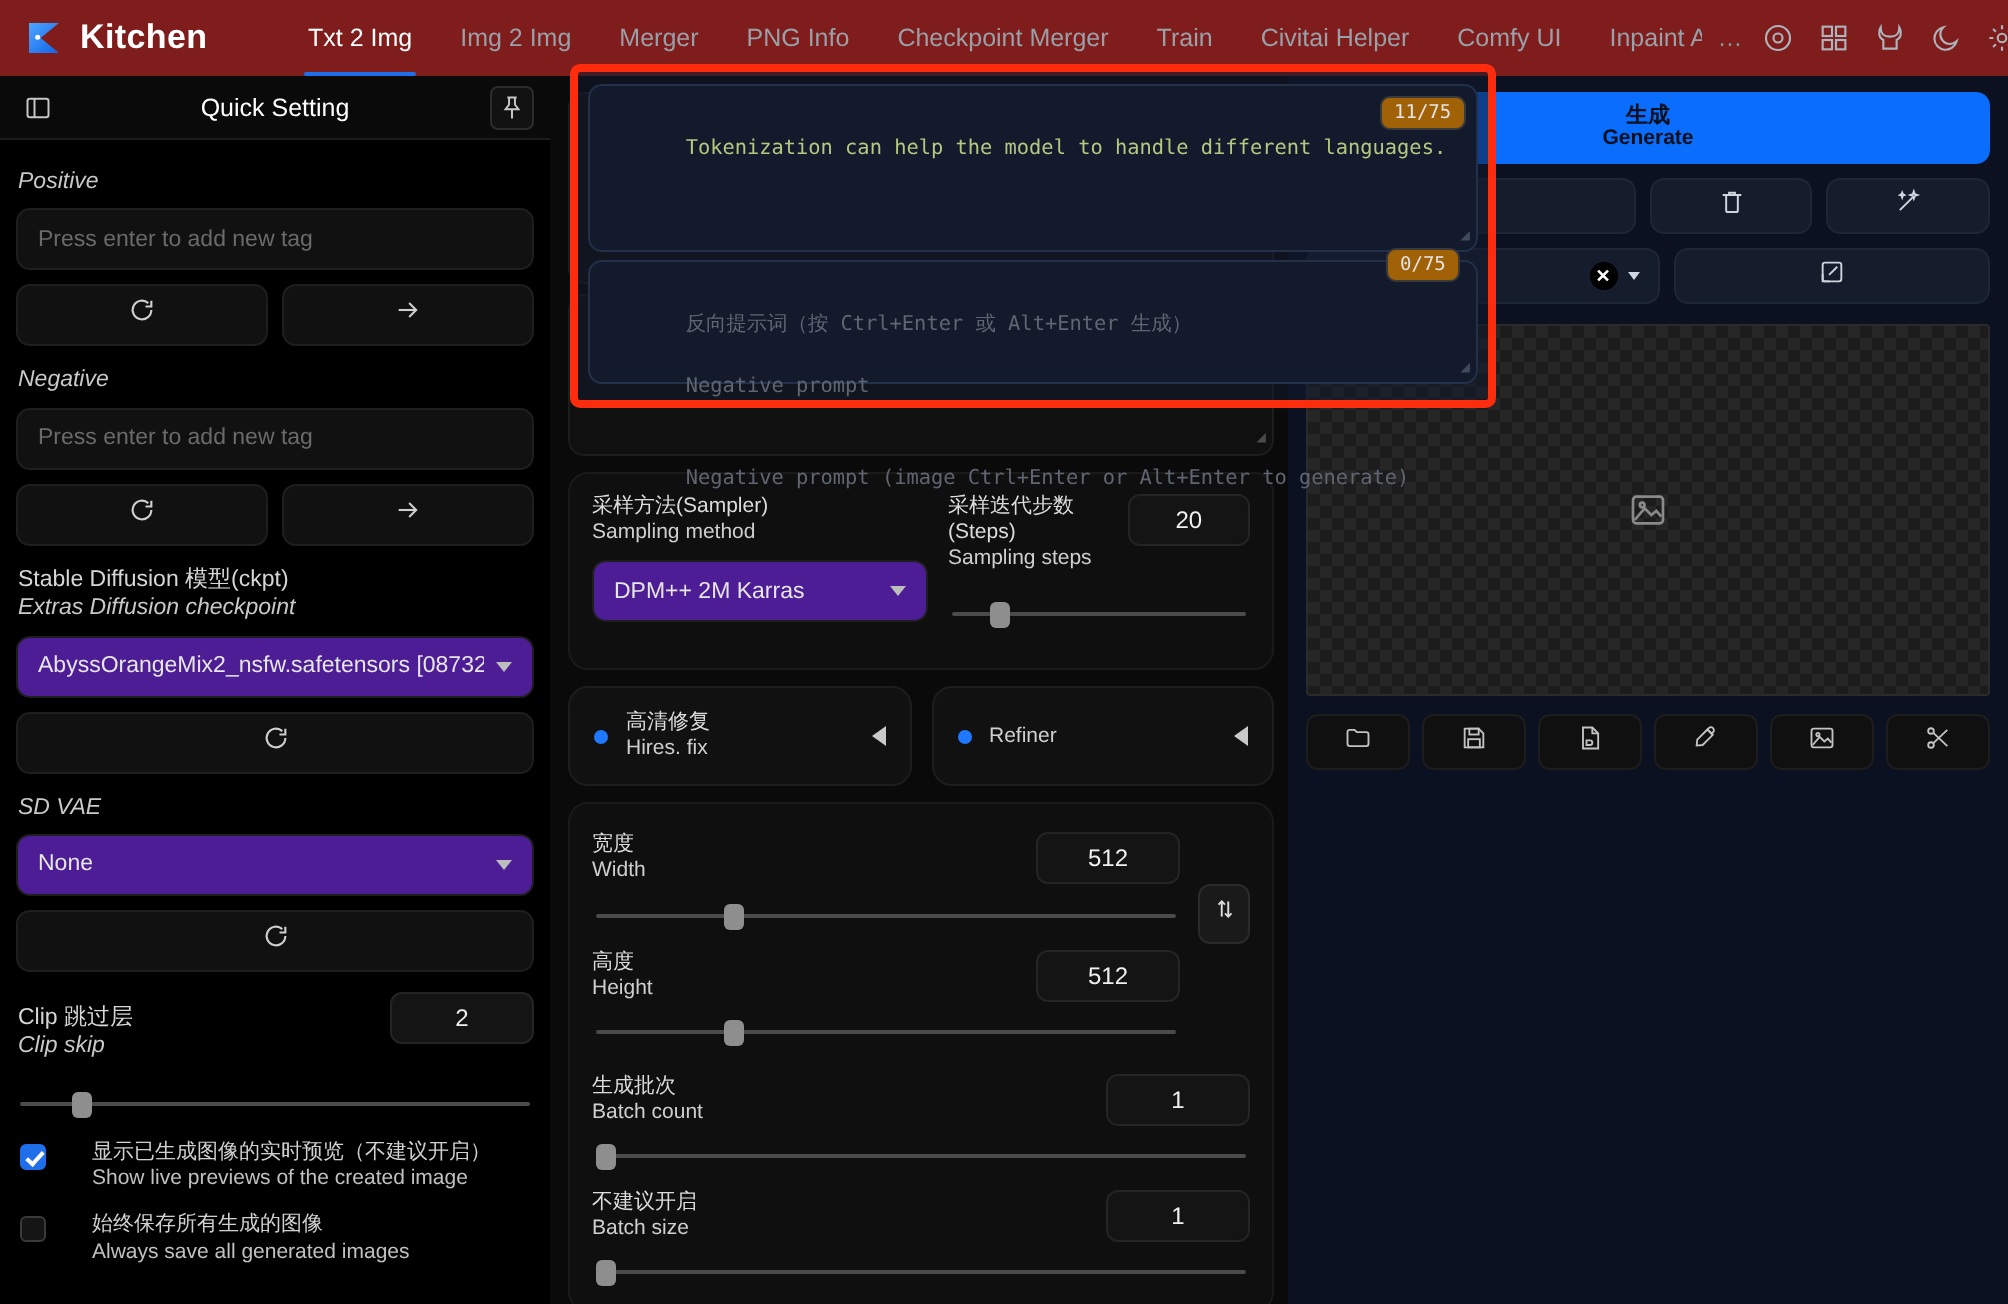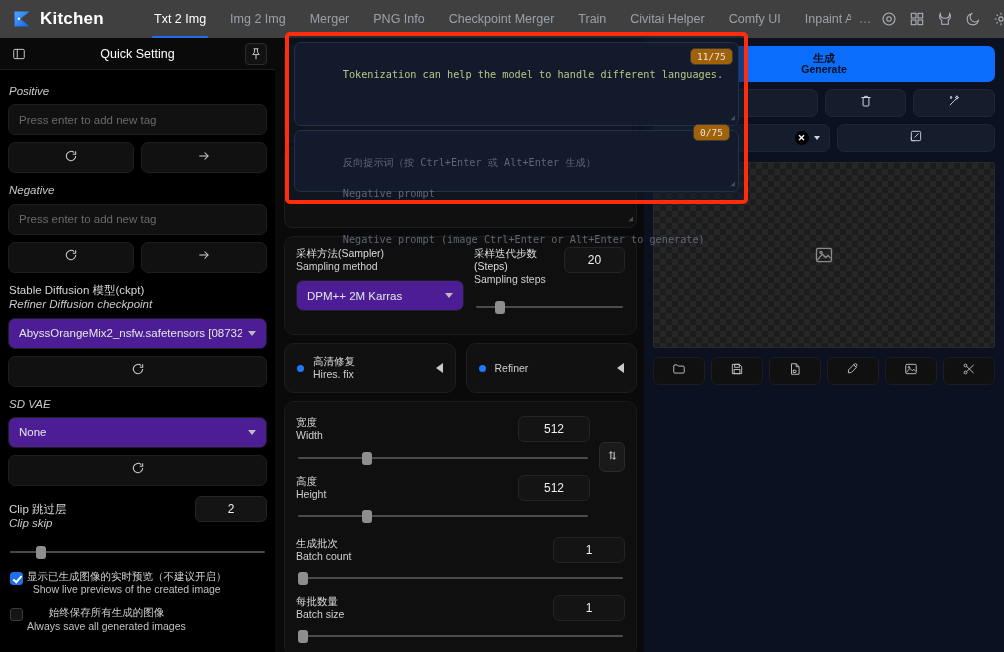--- a/index.html
+++ b/index.html
@@ -8,21 +8,21 @@
     background: #000;
     font-family: "Liberation Sans", sans-serif;
     overflow: hidden;
     color: #e8e8e8;
   }
   .app { position: relative; width: 1004px; height: 652px; display: flex; flex-direction: column; }
 
   
   .header {
     height: 38px; flex: 0 0 38px;
-    background: #404040;
+    background: #7f1d1d;
     display: flex; align-items: center;
     padding: 0 10px 0 12px;
     position: relative; z-index: 5;
   }
   .brand { display: flex; align-items: center; gap: 8px; width: 130px; flex: 0 0 130px; }
   .brand-logo { width: 20px; height: 20px; position: relative; }
   .brand-name { font-size: 17px; font-weight: bold; color: #fff; letter-spacing: .2px; }
   .tabs { display: flex; align-items: center; height: 38px; }
   .tab {
     position: relative; height: 38px; display: flex; align-items: center;
@@ -76,21 +76,21 @@
   .select .val { flex: 1; white-space: nowrap; overflow: hidden; }
   .caret { width: 0; height: 0; border-left: 4px solid transparent; border-right: 4px solid transparent; border-top: 5px solid #bdbdbd; margin-left: 6px; }
   .row-between { display: flex; align-items: flex-start; justify-content: space-between; gap: 8px; margin-top: 4px; }
   .numbox {
     width: 72px; height: 26px; background: #141414; border: 1px solid #242424; border-radius: 6px;
     display: flex; align-items: center; justify-content: center; font-size: 12px; color: #f0f0f0; cursor: text;
   }
   .slider { position: relative; height: 18px; margin: 6px 2px 8px 2px; cursor: pointer; }
   .slider .track { position: absolute; top: 8px; left: 0; right: 0; height: 2px; background: #4b4b4b; border-radius: 2px; }
   .slider .thumb { position: absolute; top: 3px; width: 10px; height: 13px; background: #8e8e8e; border-radius: 3px; }
-  .chk-row { display: flex; align-items: flex-start; gap: 4px; margin: 9px 0 4px 2px; text-align: center; }
+  .chk-row { display: flex; align-items: flex-start; gap: 23px; margin: 9px 0 4px 2px; }
   .chk { width: 13px; height: 13px; border-radius: 3px; border: 1px solid #3a3a3a; background: #151515; flex: 0 0 13px; margin-top: 2px; cursor: pointer; position: relative; }
   .chk.on { background: #1f6feb; border-color: #1f6feb; }
   .chk.on::after { content: ""; position: absolute; left: 4px; top: 1px; width: 3px; height: 7px; border: solid #fff; border-width: 0 2px 2px 0; transform: rotate(42deg); }
   .chk-txt { font-size: 10.5px; line-height: 1.3; color: #d0d0d0; }
   .chk-txt .en { color: #c0c0c0; }
 
   
   .center { width: 369px; flex: 0 0 369px; background: #0a0a0a; padding: 8px 7px 0 9px; overflow: hidden; position: relative; }
   .prompt-block { margin-bottom: 8px; }
   .promptbox {
@@ -331,21 +331,21 @@
               <svg viewBox="0 0 24 24" fill="none" stroke="currentColor" stroke-width="1.8">
                   <line x1="4" y1="12" x2="19" y2="12"></line>
                   <polyline points="13,6 19,12 13,18"></polyline>
                 </svg>
             </span>
           </div>
         </div>
 
         <div class="sb-label">
           <span class="cn">Stable Diffusion 模型(ckpt)</span>
-          <span class="en">Refiner Diffusion checkpoint</span>
+          <span class="en">Extras Diffusion checkpoint</span>
         </div>
         <div class="select">
           <span class="val">AbyssOrangeMix2_nsfw.safetensors [087329</span>
           <span class="caret"></span>
         </div>
         <div class="btn-row">
           <div class="gbtn wide">
             <span>
               <svg viewBox="0 0 24 24" fill="none" stroke="currentColor" stroke-width="1.8">
                   <path d="M20 12a8 8 0 1 1-2.6-5.9"></path>
@@ -507,21 +507,21 @@
           </div>
           <div class="numbox">1</div>
         </div>
         <div class="slider">
           <div class="track"></div>
           <div class="thumb" style="left:0%"></div>
         </div>
 
         <div class="row-between">
           <div class="lbl">
-            <span>每批数量</span><br>
+            <span>不建议开启</span><br>
             <span class="en">Batch size</span>
           </div>
           <div class="numbox">1</div>
         </div>
         <div class="slider" style="margin-bottom:0">
           <div class="track"></div>
           <div class="thumb" style="left:0%"></div>
         </div>
       </div>
 

